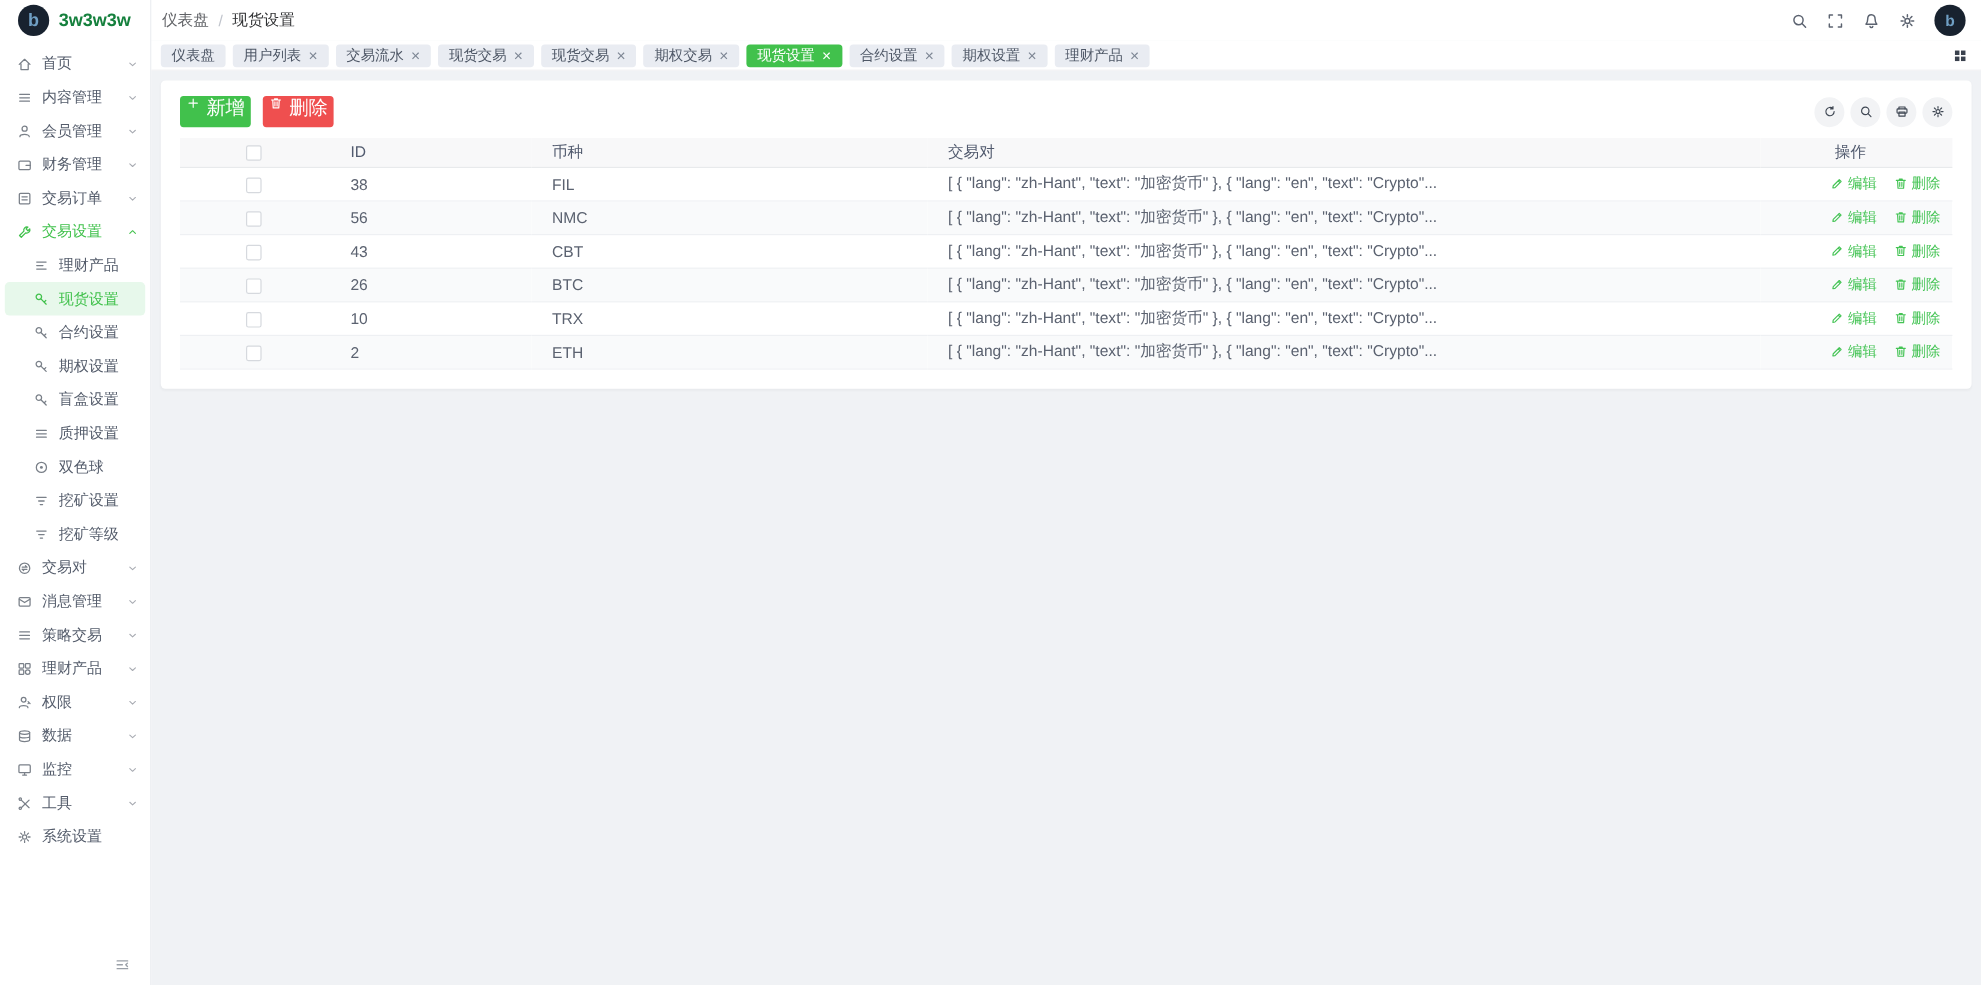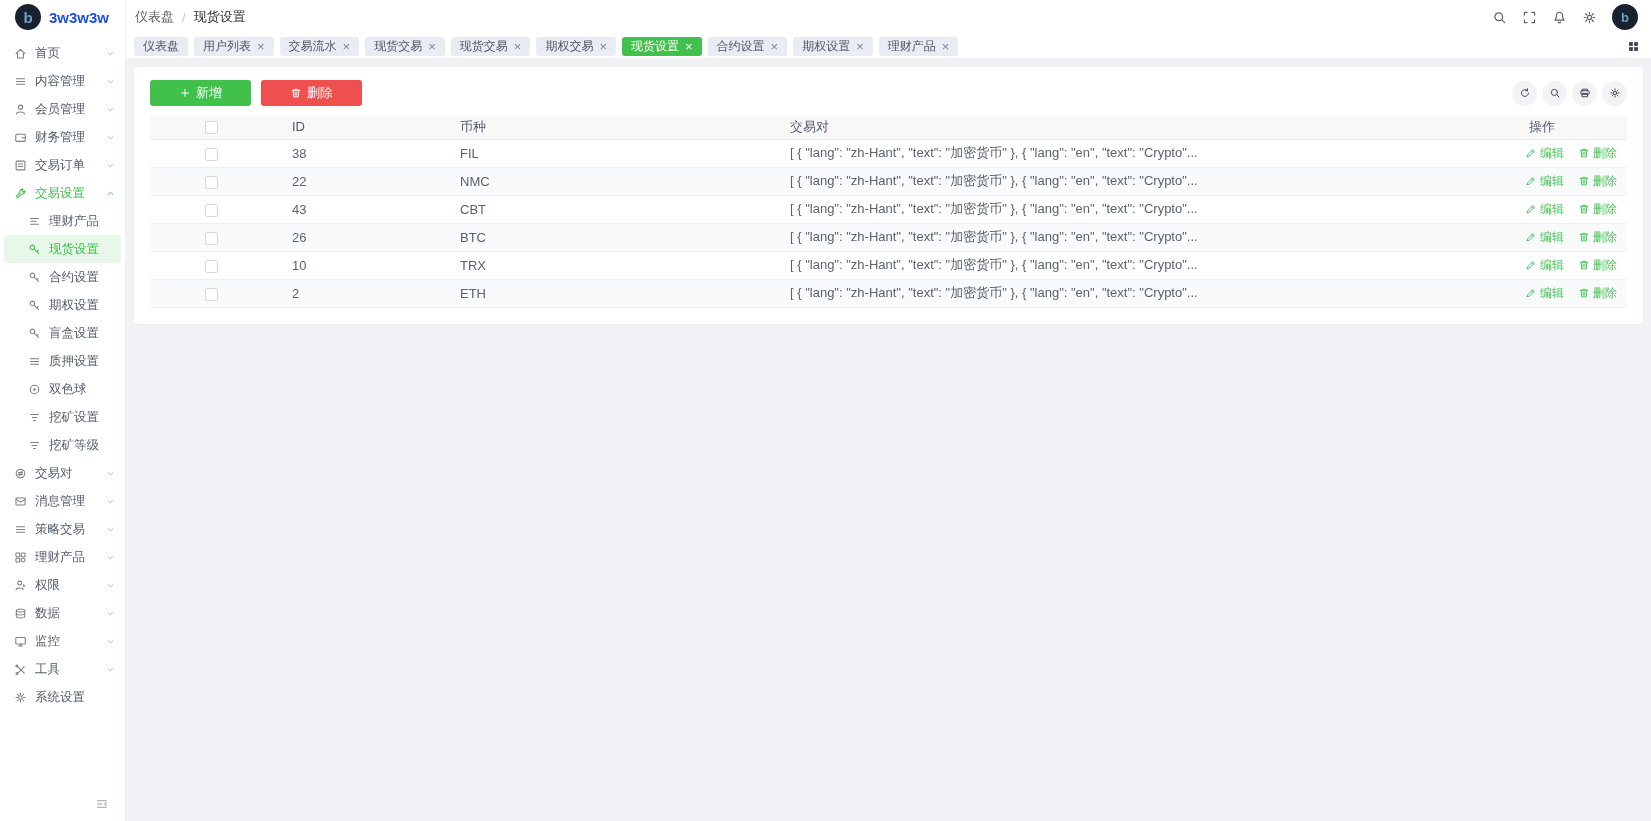--- a/index.html
+++ b/index.html
@@ -6,21 +6,21 @@
   html,body{width:1651px;height:821px;overflow:hidden}
   body{font-family:"Liberation Sans","DejaVu Sans",sans-serif;background:#f0f2f5;color:#303133;font-size:13px}
   .app{display:flex;width:100%;height:100%}
   .ic{display:inline-flex;line-height:1}
   .ic svg{width:1em;height:1em}
 
   
   .sidebar{width:126px;background:#fff;border-right:1px solid #eef0f3;display:flex;flex-direction:column;position:relative;flex-shrink:0}
   .logo-row{height:34px;display:flex;align-items:center;padding-left:15px;gap:8px;cursor:pointer}
   .logo-circle{width:26px;height:26px;border-radius:50%;background:#18222f;color:#6f9fc4;font-weight:700;font-size:15px;display:flex;align-items:center;justify-content:center;flex-shrink:0}
-  .brand-name{font-size:15px;font-weight:700;color:#1d4ed8;white-space:nowrap}
+  .brand-name{font-size:15px;font-weight:700;color:#15803d;white-space:nowrap}
   .menu{flex:1;padding-top:5px;overflow:hidden}
   .menu-item{height:28px;display:flex;align-items:center;padding:0 9px 0 14px;gap:8px;color:#545c6b;cursor:pointer;font-size:12.5px;white-space:nowrap}
   .menu-item .ic{color:#7a8089;font-size:13px}
   .menu-item .lbl{flex:1;overflow:hidden}
   .menu-item .chev{color:#a8abb2;font-size:11px}
   .menu-item.sub{padding-left:28px}
   .menu-item.parent-active{color:#41c14c}
   .menu-item.parent-active .ic{color:#41c14c}
   .menu-item.active{background:#e7f8eb;color:#41c14c;border-radius:4px;margin:0 4px}
   .menu-item.sub.active{padding-left:24px}
@@ -41,21 +41,21 @@
   .tabs{display:flex;gap:6px;align-items:center}
   .tab{height:19px;display:flex;align-items:center;gap:6px;padding:0 9px;background:#e9ecf2;border-radius:3px;font-size:12px;color:#4e5766;cursor:pointer;white-space:nowrap}
   .tab .tab-close{font-size:13px;color:#7d8694}
   .tab.active{background:#41c14c;color:#fff}
   .tab.active .tab-close{color:#fff}
   .tab-grid{margin-left:auto;color:#3a414d;font-size:13px;cursor:pointer}
 
   .content{flex:1;padding:8px;overflow:hidden}
   .card{background:#fff;border-radius:4px;padding:13px 16px 16px;box-shadow:0 1px 2px rgba(0,0,0,.03)}
   .card-toolbar{display:flex;align-items:center;margin-bottom:9px}
-  .btn{display:inline-flex;align-items:center;gap:5px;height:26px;padding:0 29px;border-radius:3px;font-size:13px;color:#fff;cursor:pointer;border:none;font-family:inherit}
+  .btn{display:inline-flex;gap:5px;height:26px;padding:0 5px;border-radius:3px;font-size:16px;color:#fff;cursor:pointer;border:none;font-family:inherit}
   .btn .ic{font-size:12px}
   .btn-add{background:#41c14c}
   .btn-del{background:#ef4f4f;margin-left:10px}
   .toolbar-icons{margin-left:auto;display:flex;gap:5px}
   .circle-btn{width:25px;height:25px;border-radius:50%;background:#f2f3f5;color:#3f4753;display:flex;align-items:center;justify-content:center;font-size:12px;cursor:pointer}
 
   table{width:100%;border-collapse:collapse;font-size:13px;table-layout:fixed}
   thead th{background:#f8f8f9;color:#515a6e;font-weight:400;height:24px;text-align:left;border-bottom:1px solid #e8eaec}
   tbody td{height:28px;color:#5b6270;border-bottom:1px solid #eef0f3;white-space:nowrap;overflow:hidden}
   tbody tr:nth-child(even){background:#f9fafb}
@@ -554,21 +554,21 @@
                           <path d="M3 4.4h10M6.4 4.4V3.1h3.2v1.3M4.4 4.4l.5 8.8h6.2l.5-8.8M6.8 6.6v4.4M9.2 6.6v4.4"></path>
                         </svg>
                       </span>
                       <span>删除</span>
                     </span>
                   </span>
                 </td>
               </tr>
               <tr>
                 <td class="col-cb"><span class="cb"></span></td>
-                <td class="col-id">22</td>
+                <td class="col-id">56</td>
                 <td class="col-coin">NMC</td>
                 <td class="col-pair">[ { "lang": "zh-Hant", "text": "加密货币" }, { "lang": "en", "text": "Crypto"...</td>
                 <td class="col-op">
                   <span class="row-actions">
                     <span class="link-btn">
                       <span class="ic">
                         <svg viewBox="0 0 16 16" fill="none" stroke="currentColor" stroke-width="1.3" stroke-linecap="round" stroke-linejoin="round">
                           <path d="m3.2 12.8.4-2.4 6.7-6.7 2 2-6.7 6.7-2.4.4zM9.1 4.9l2 2"></path>
                         </svg>
                       </span>

